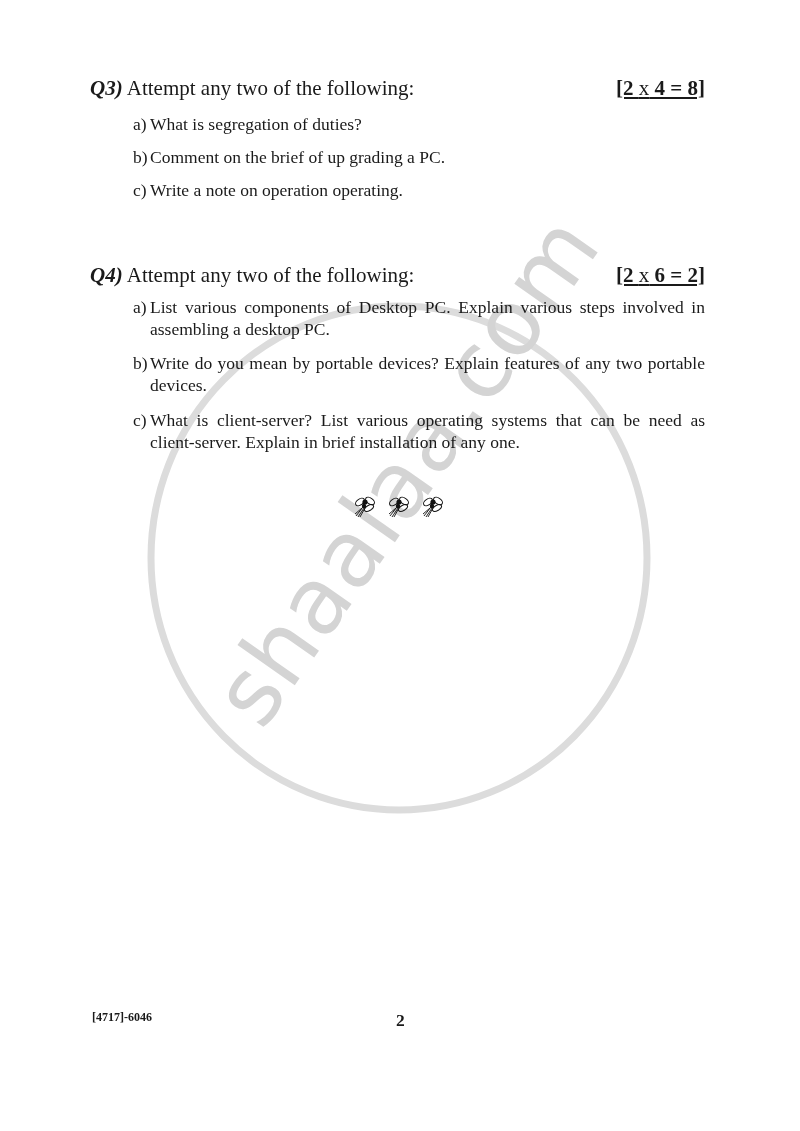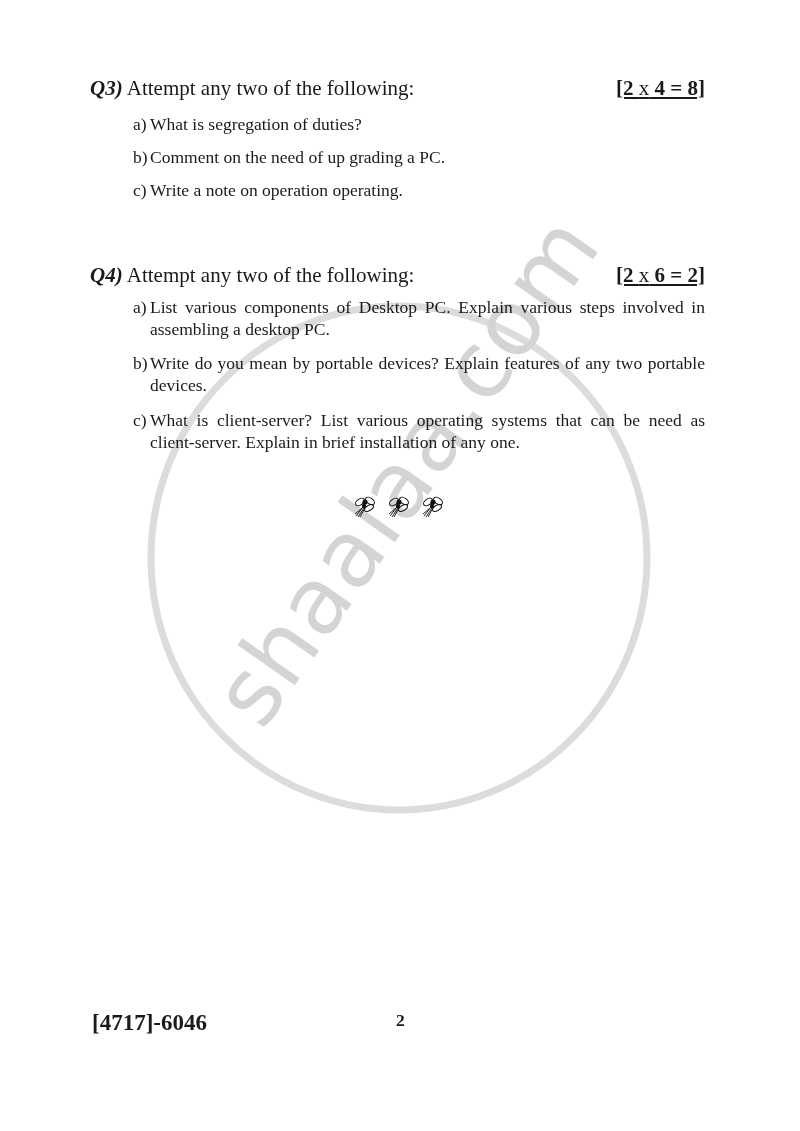--- a/index.html
+++ b/index.html
@@ -8,21 +8,21 @@
   .watermark { position: absolute; left: 0; top: 0; width: 800px; height: 1131px; pointer-events: none; }
   .q-head { position: absolute; left: 90px; width: 615px; font-size: 21px; line-height: 22px; }
   .q-num { font-style: italic; font-weight: bold; }
   .q-marks { position: absolute; right: 0; top: 0; font-weight: bold; text-decoration: underline; }
   .q-marks .x { font-weight: normal; }
   .item { position: absolute; left: 133px; width: 572px; font-size: 17.5px; line-height: 22px; }
   .item .lbl { position: absolute; left: 0; top: 0; }
   .item .txt { display: block; margin-left: 17px; text-align: justify; text-align-last: left; }
   .ornaments { position: absolute; left: 352px; top: 493px; width: 100px; height: 30px; display: flex; gap: 8px; }
   .orn { width: 26px; height: 26px; }
-  .footer-code { position: absolute; left: 92px; top: 1010px; font-size: 23px; font-weight: bold; text-align: center; }
+  .footer-code { position: absolute; left: 92px; top: 1010px; font-size: 12px; font-weight: bold; text-align: center; }
   .footer-page { position: absolute; left: 396px; top: 1010px; font-size: 17.5px; font-weight: bold; }
 </style>
 </head>
 <body>
 
 <svg class="watermark" viewBox="0 0 800 1131">
   <ellipse cx="399" cy="558" rx="248" ry="252" fill="none" stroke="#dcdcdc" stroke-width="7"></ellipse>
   <text x="0" y="0" transform="translate(262,732) rotate(-55)" font-family="DejaVu Sans, sans-serif" font-size="92" fill="#d4d4d4" letter-spacing="1">shaalaa.com</text>
 </svg>
 
@@ -31,21 +31,21 @@
   <span>Attempt any two of the following:</span>
   <span class="q-marks"><span>[2 </span><span class="x">x</span><span> 4 = 8]</span></span>
 </div>
 
 <div class="item" style="top:113px;">
   <span class="lbl">a)</span>
   <span class="txt">What is segregation of duties?</span>
 </div>
 <div class="item" style="top:146px;">
   <span class="lbl">b)</span>
-  <span class="txt">Comment on the need of up grading a PC.</span>
+  <span class="txt">Comment on the brief of up grading a PC.</span>
 </div>
 <div class="item" style="top:179px;">
   <span class="lbl">c)</span>
   <span class="txt">Write a note on operation operating.</span>
 </div>
 
 <div class="q-head" style="top:264px;">
   <span class="q-num">Q4)</span>
   <span>Attempt any two of the following:</span>
   <span class="q-marks"><span>[2 </span><span class="x">x</span><span> 6 = 2]</span></span>

